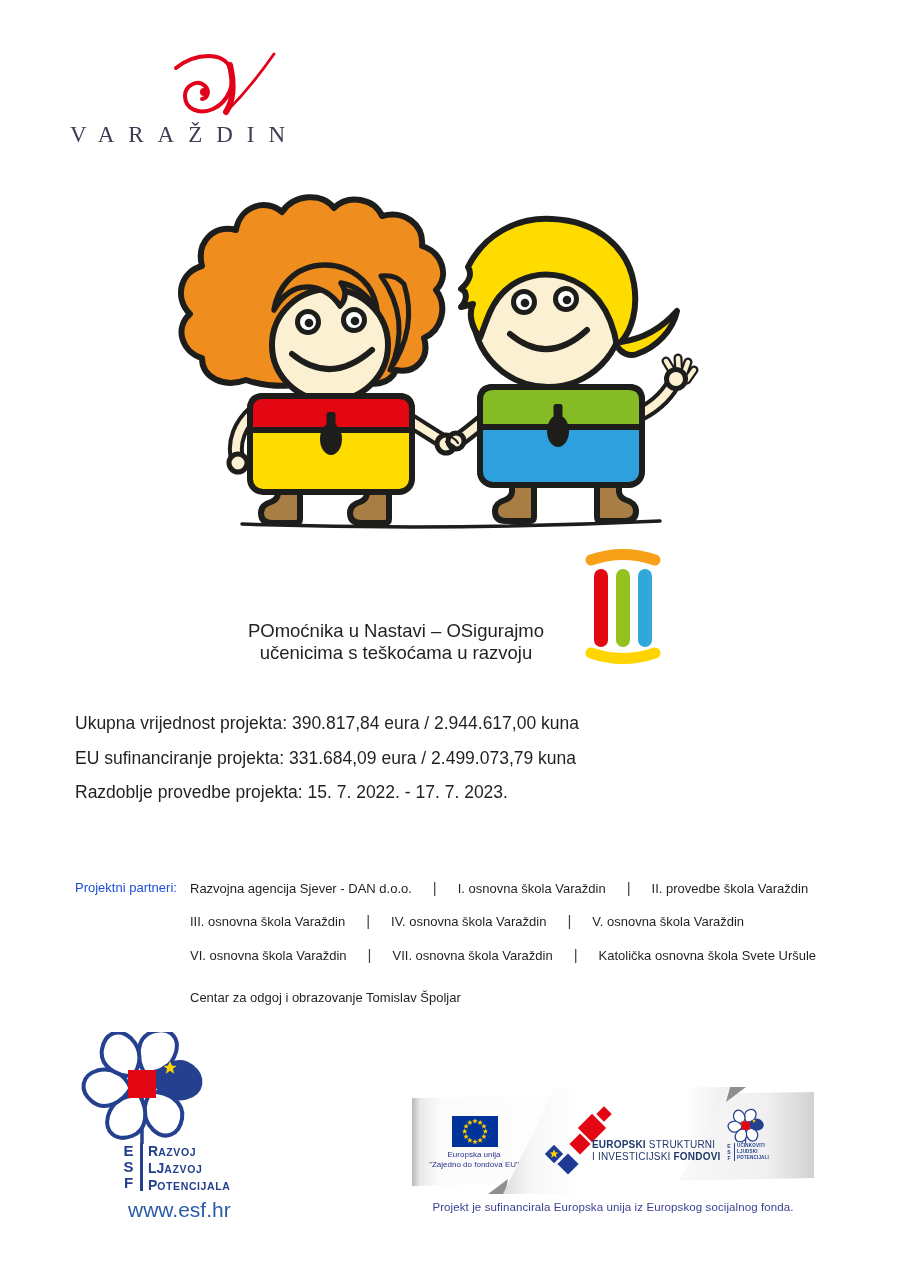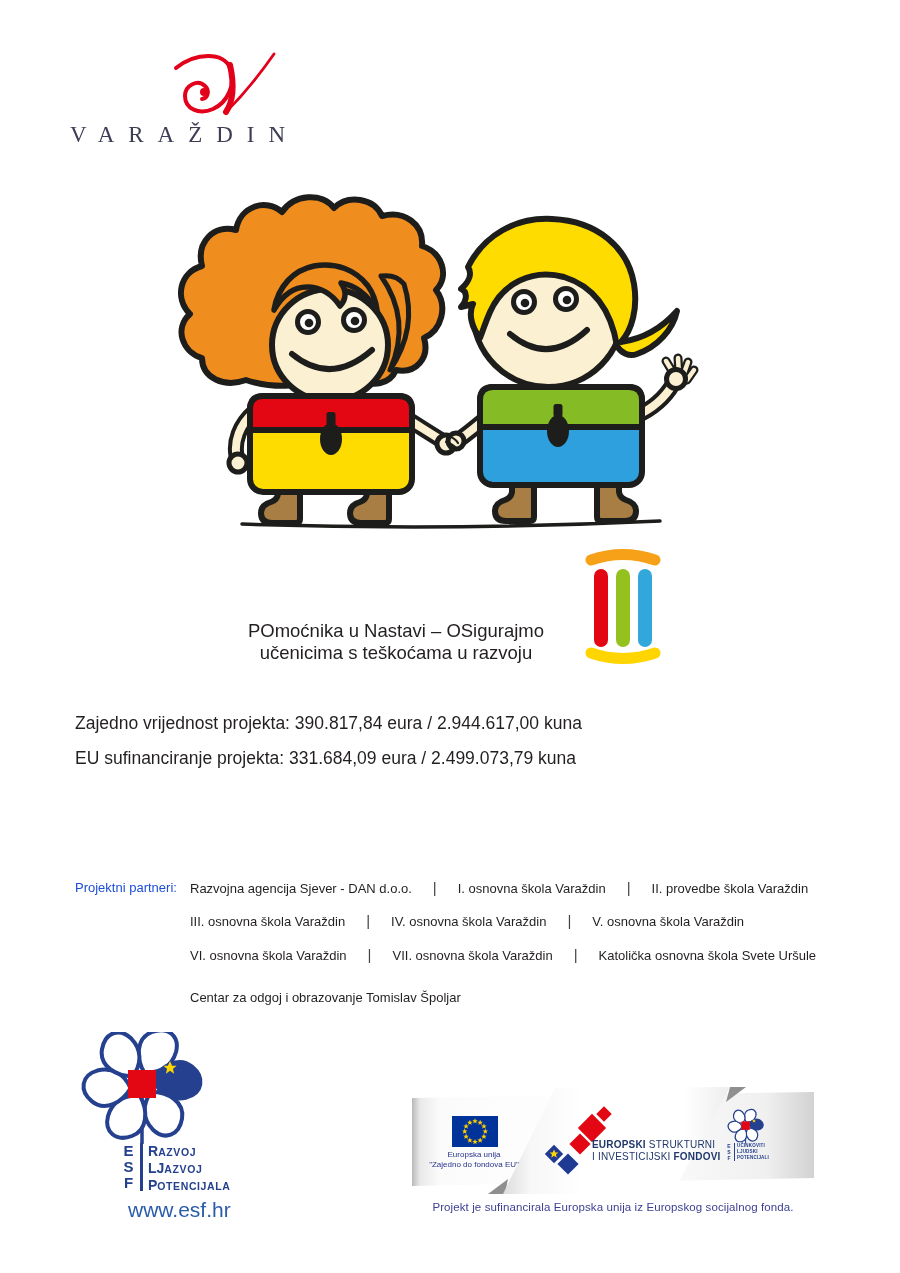--- a/index.html
+++ b/index.html
@@ -151,22 +151,23 @@
       <path d="M 61 30 V 94" stroke="#31a7db" stroke-width="14"></path>
       <path d="M 7 107 Q 39 118 71 107" stroke="#ffd500" stroke-width="11"></path>
     </g>
   </svg>
   <div class="abs ponos-sub">
     <div>POmoćnika u Nastavi – OSigurajmo</div>
     <div>učenicima s teškoćama u razvoju</div>
   </div>
 
   <div class="abs details">
-    <div>Zajedno vrijednost projekta: 390.817,84 eura / 2.944.617,00 kuna</div>
+    <div>Ukupna vrijednost projekta: 390.817,84 eura / 2.944.617,00 kuna</div>
     <div>EU sufinanciranje projekta: 331.684,09 eura / 2.499.073,79 kuna</div>
+    <div>Razdoblje provedbe projekta: 15. 7. 2022. - 17. 7. 2023.</div>
   </div>
 
   <div class="abs partners-label">Projektni partneri:</div>
   <div class="abs prow" style="top:879px">
     <span>Razvojna agencija Sjever - DAN d.o.o.</span>
     <span class="sep">|</span>
     <span>I. osnovna škola Varaždin</span>
     <span class="sep">|</span>
     <span>II. provedbe škola Varaždin</span>
   </div>

